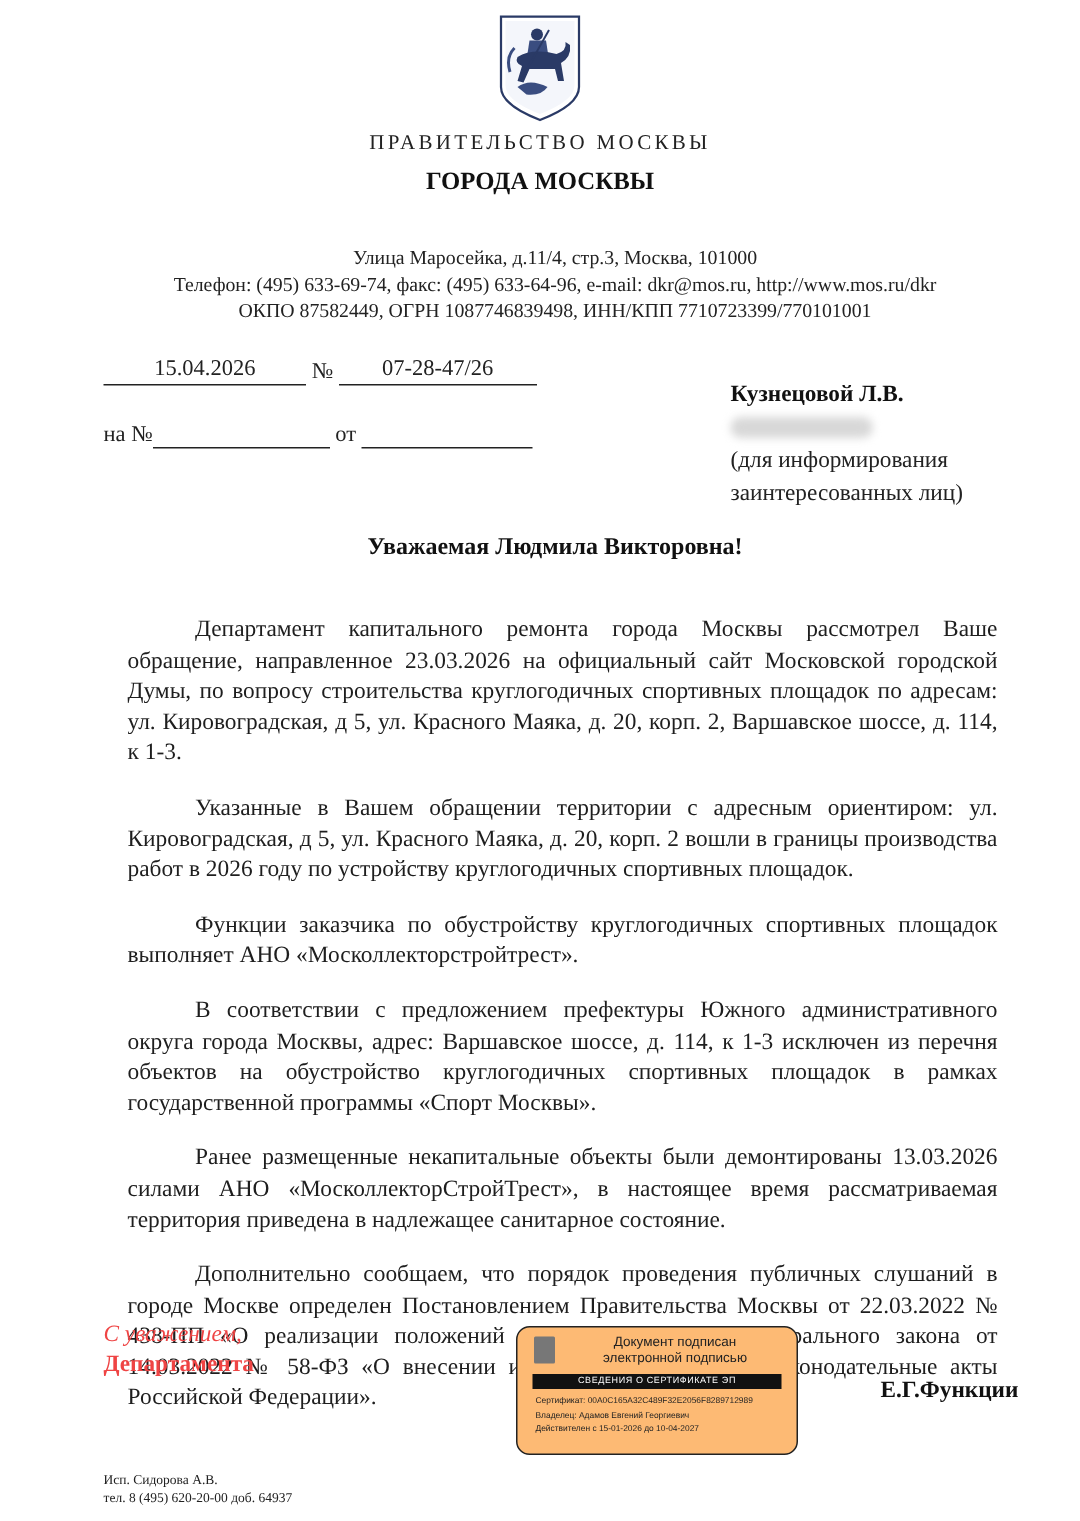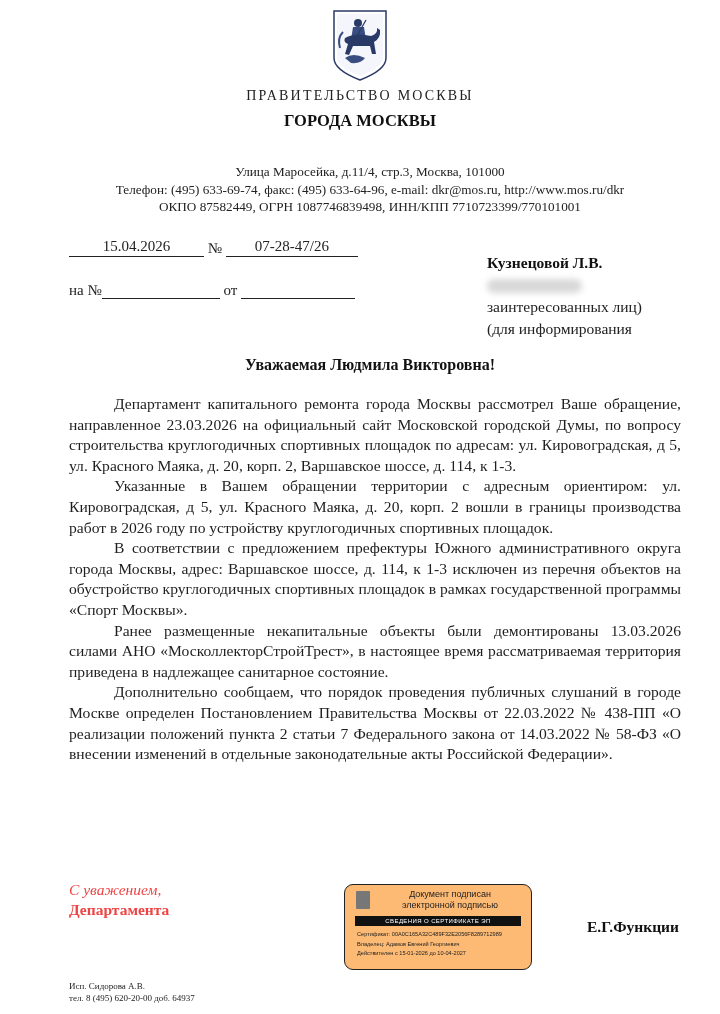--- a/index.html
+++ b/index.html
@@ -15,21 +15,21 @@
 
   .reg-row { font-size: 15px; color: #222; }
   .uline { display: inline-block; border-bottom: 1px solid #222; position: relative; height: 18px; vertical-align: bottom; text-align: center; }
 
   .recipient { left: 487px; top: 252px; font-size: 15.5px; line-height: 22px; color: #222; }
   .recipient .name { font-weight: bold; color: #111; }
   .blur { display: inline-block; width: 95px; height: 14px; background: #d8d8d8; filter: blur(3px); border-radius: 7px; vertical-align: middle; }
 
   .greeting { left: 0; width: 740px; top: 356px; text-align: center; font-size: 16px; font-weight: bold; color: #111; }
   .body-text { left: 69px; top: 394px; width: 612px; font-size: 15.6px; line-height: 20.6px; color: #1e1e1e; text-align: justify; }
-  .body-text p { margin: 0; text-indent: 45px; }
+  .body-text p { margin: 16px; text-indent: 45px; }
 
   .closing { left: 69px; top: 880px; font-size: 15.5px; line-height: 20px; color: #ef4444; }
   .closing .ital { font-style: italic; }
   .closing .bold { font-weight: bold; }
   .signer { left: 587px; top: 918px; font-size: 15.5px; font-weight: bold; color: #111; }
 
   .esig { left: 344px; top: 884px; width: 186px; height: 84px; border: 1.5px solid #222; border-radius: 9px; background: #fdba74; font-family: "Liberation Sans", "DejaVu Sans", sans-serif; }
   .esig .ico { position: absolute; left: 11px; top: 6px; width: 14px; height: 18px; background: #777; border-radius: 1px; }
   .esig .t1 { position: absolute; left: 28px; right: 4px; top: 4px; text-align: center; font-size: 9px; line-height: 11px; color: #222; }
   .esig .bar { position: absolute; left: 10px; right: 10px; top: 31px; height: 10px; background: #111; color: #fff; font-size: 6px; line-height: 10px; text-align: center; letter-spacing: 0.4px; }
@@ -70,28 +70,29 @@
 </div>
 <div class="abs reg-row" style="left:69px; top:280px;">
   <span>на №</span><span class="uline" style="width:118px;"></span>
   <span>от</span>
   <span class="uline" style="width:114px;"></span>
 </div>
 
 <div class="abs recipient">
   <div class="name">Кузнецовой Л.В.</div>
   <div><span class="blur"></span></div>
+  <div>(для информирования</div>
   <div>заинтересованных лиц)</div>
-  <div>(для информирования</div>
 </div>
 
 <div class="abs greeting">Уважаемая Людмила Викторовна!</div>
 <div class="abs body-text">
   <p>Департамент капитального ремонта города Москвы рассмотрел Ваше обращение, направленное 23.03.2026 на официальный сайт Московской городской Думы, по вопросу строительства круглогодичных спортивных площадок по адресам: ул. Кировоградская, д 5, ул. Красного Маяка, д. 20, корп. 2, Варшавское шоссе, д. 114, к 1-3.</p>
   <p>Указанные в Вашем обращении территории с адресным ориентиром: ул. Кировоградская, д 5, ул. Красного Маяка, д. 20, корп. 2 вошли в границы производства работ в 2026 году по устройству круглогодичных спортивных площадок.</p>
+  <p>Функции заказчика по обустройству круглогодичных спортивных площадок выполняет АНО «Москоллекторстройтрест».</p>
   <p>В соответствии с предложением префектуры Южного административного округа города Москвы, адрес: Варшавское шоссе, д. 114, к 1-3 исключен из перечня объектов на обустройство круглогодичных спортивных площадок в рамках государственной программы «Спорт Москвы».</p>
   <p>Ранее размещенные некапитальные объекты были демонтированы 13.03.2026 силами АНО «МосколлекторСтройТрест», в настоящее время рассматриваемая территория приведена в надлежащее санитарное состояние.</p>
   <p>Дополнительно сообщаем, что порядок проведения публичных слушаний в городе Москве определен Постановлением Правительства Москвы от 22.03.2022 № 438-ПП «О реализации положений пункта 2 статьи 7 Федерального закона от 14.03.2022 № 58-ФЗ «О внесении изменений в отдельные законодательные акты Российской Федерации».</p>
 </div>
 
 <div class="abs closing">
   <div class="ital">С уважением,</div>
   <div class="bold">Департамента</div>
 </div>
 

